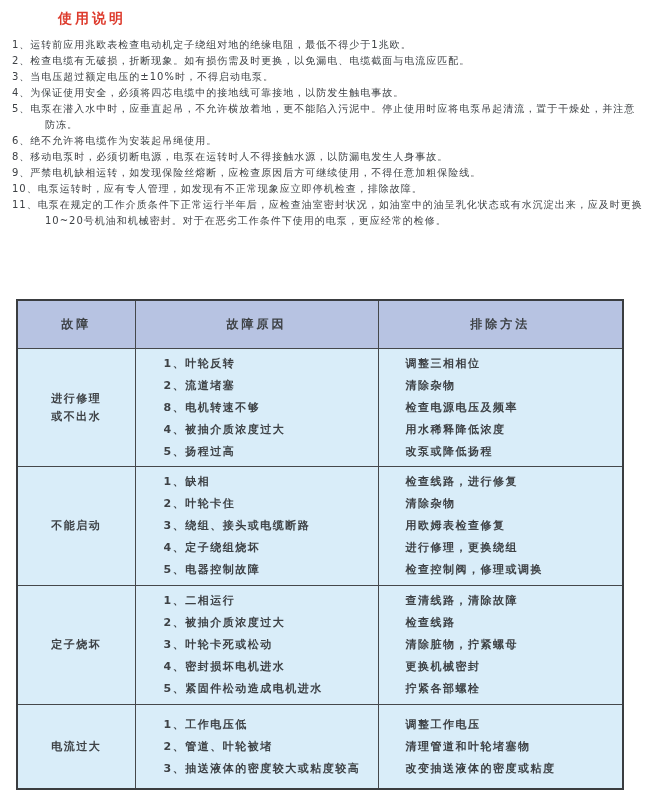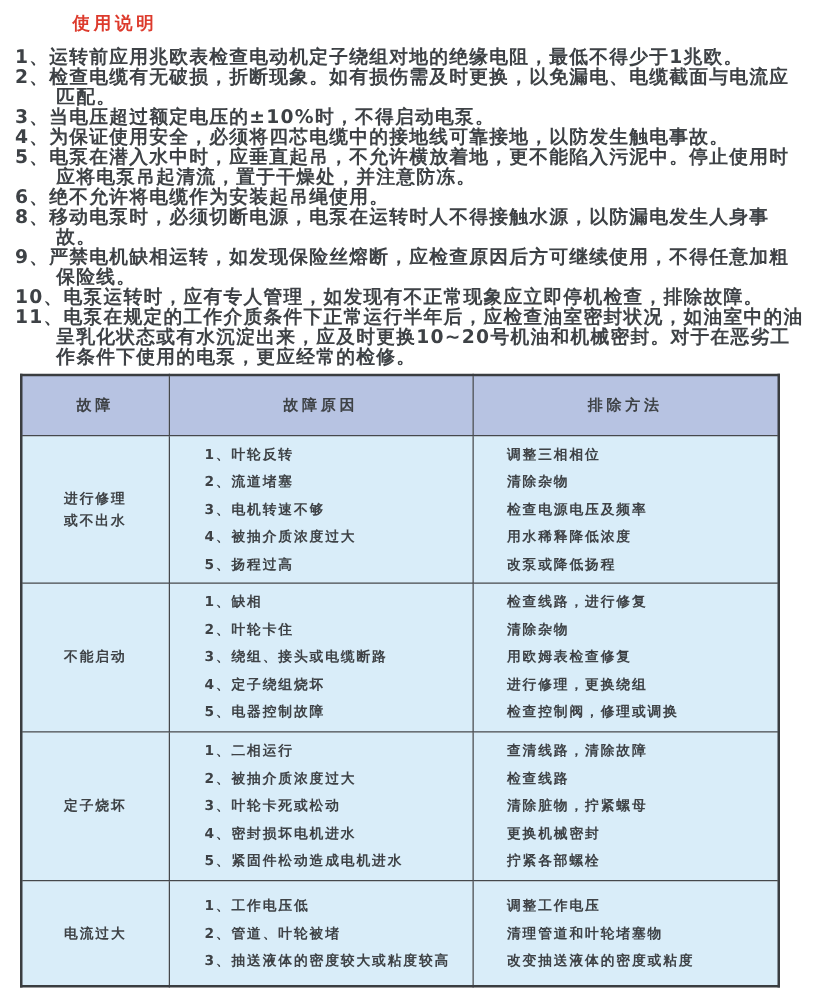--- a/index.html
+++ b/index.html
@@ -18,23 +18,23 @@
     letter-spacing:3px;
     color:var(--title-color,#dd3a2c);
     margin-left:28px;
   }
   .instructions{
     position:absolute;
     top:37px;left:12px;
     width:632px;
   }
   .instruction-item{
-    font-size:15px;
+    font-size:10px;
     line-height:16px;
-    font-weight:bold;
+    font-weight:normal;
     letter-spacing:1px;
     color:#3e4246;
     padding-left:33px;
     text-indent:-33px;
   }
   .fault-table{
     position:absolute;
     left:16px;top:299px;
     width:606px;
     border-collapse:collapse;
@@ -105,21 +105,21 @@
   </thead>
   <tbody id="table-body">
       <tr>
         <td class="fault-cell">
           <div class="cell-line">进行修理</div>
           <div class="cell-line">或不出水</div>
         </td>
         <td class="cause-cell">
           <div class="cell-line">1、叶轮反转</div>
           <div class="cell-line">2、流道堵塞</div>
-          <div class="cell-line">3、电机转速不够</div>
+          <div class="cell-line">8、电机转速不够</div>
           <div class="cell-line">4、被抽介质浓度过大</div>
           <div class="cell-line">5、扬程过高</div>
         </td>
         <td class="remedy-cell">
           <div class="cell-line">调整三相相位</div>
           <div class="cell-line">清除杂物</div>
           <div class="cell-line">检查电源电压及频率</div>
           <div class="cell-line">用水稀释降低浓度</div>
           <div class="cell-line">改泵或降低扬程</div>
         </td>

